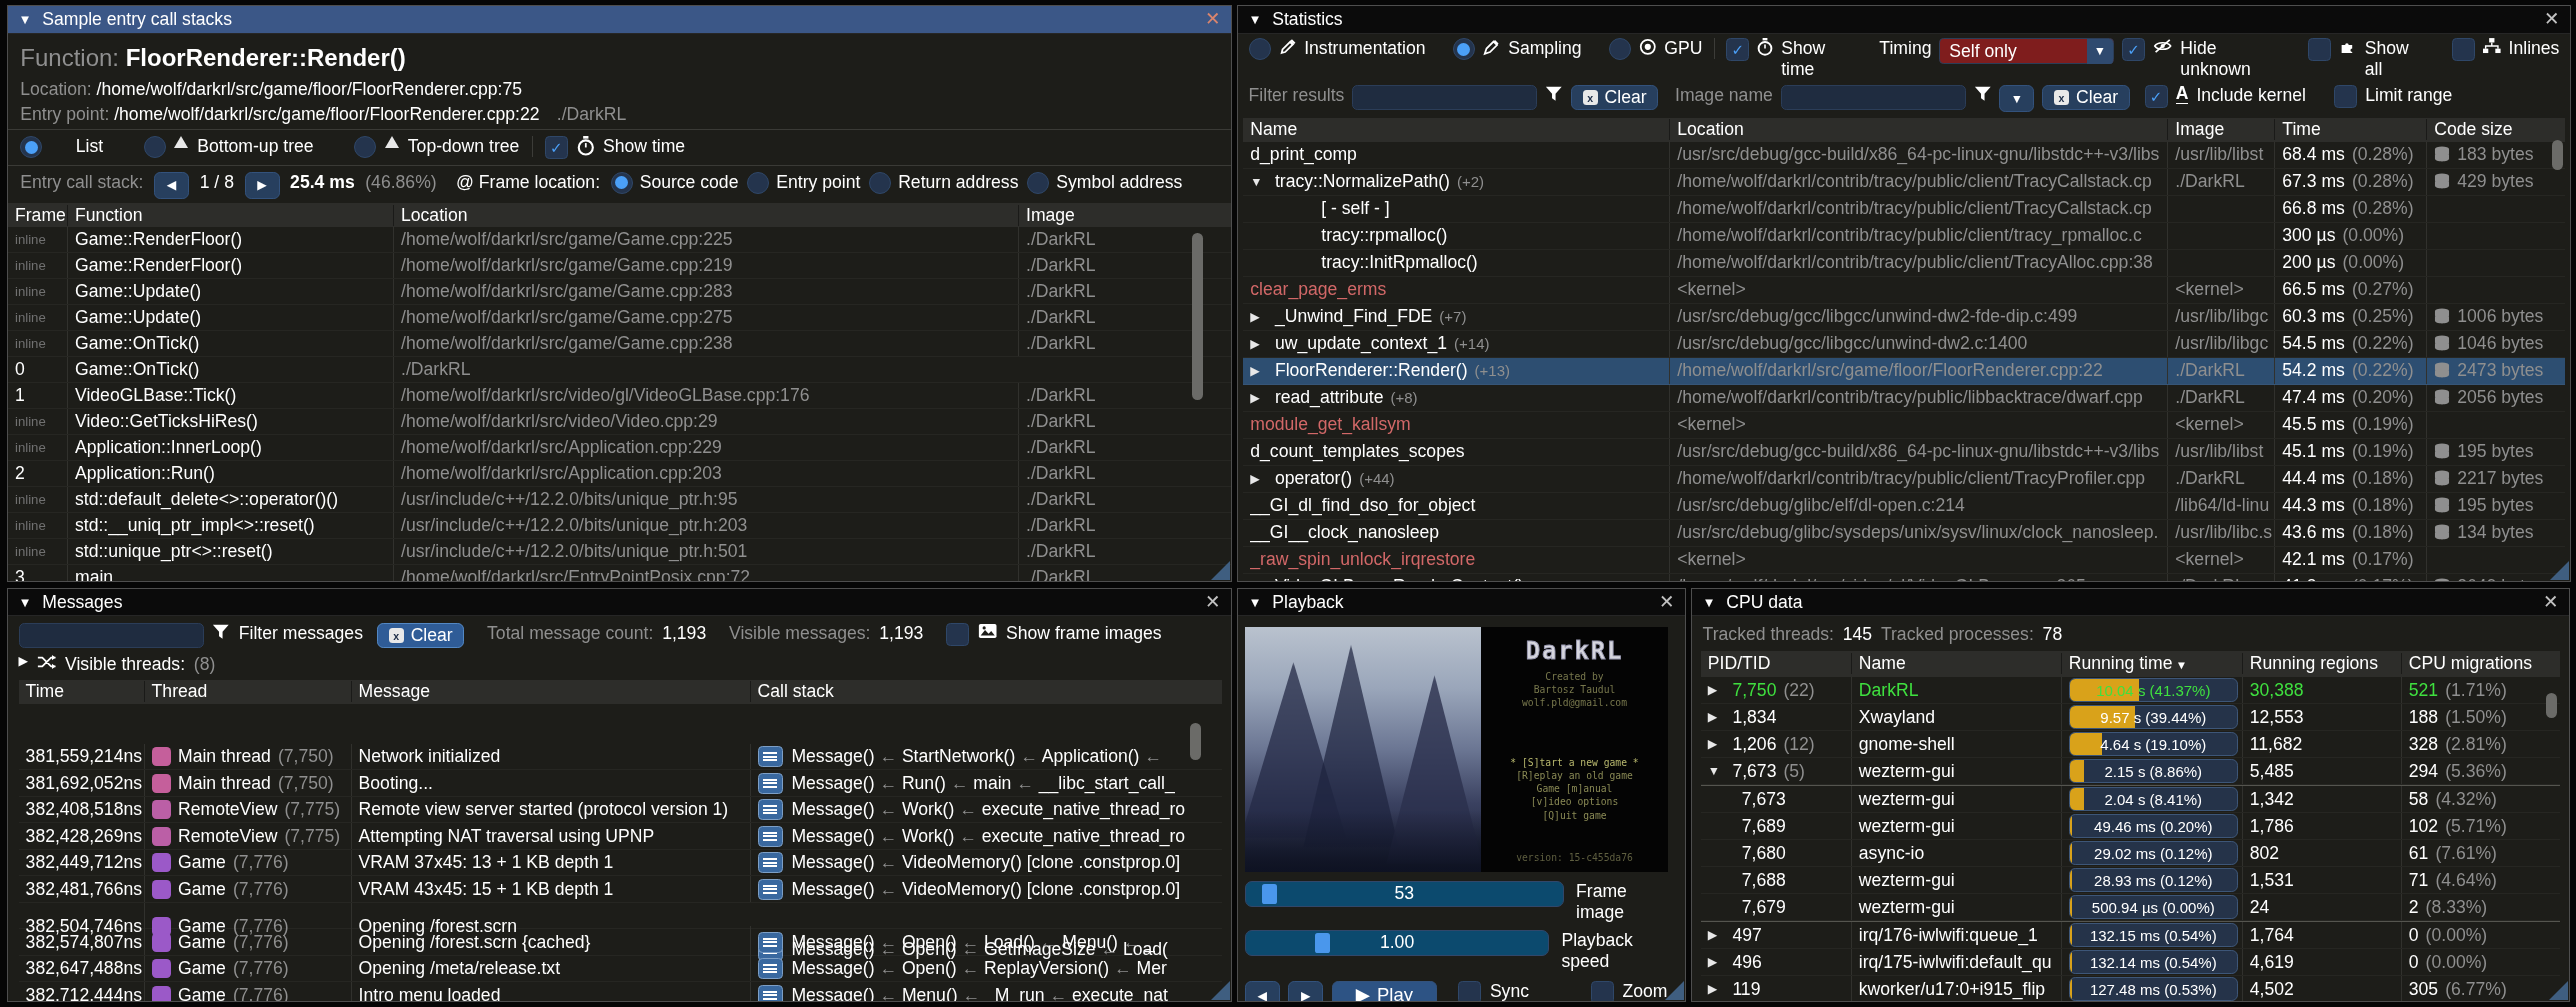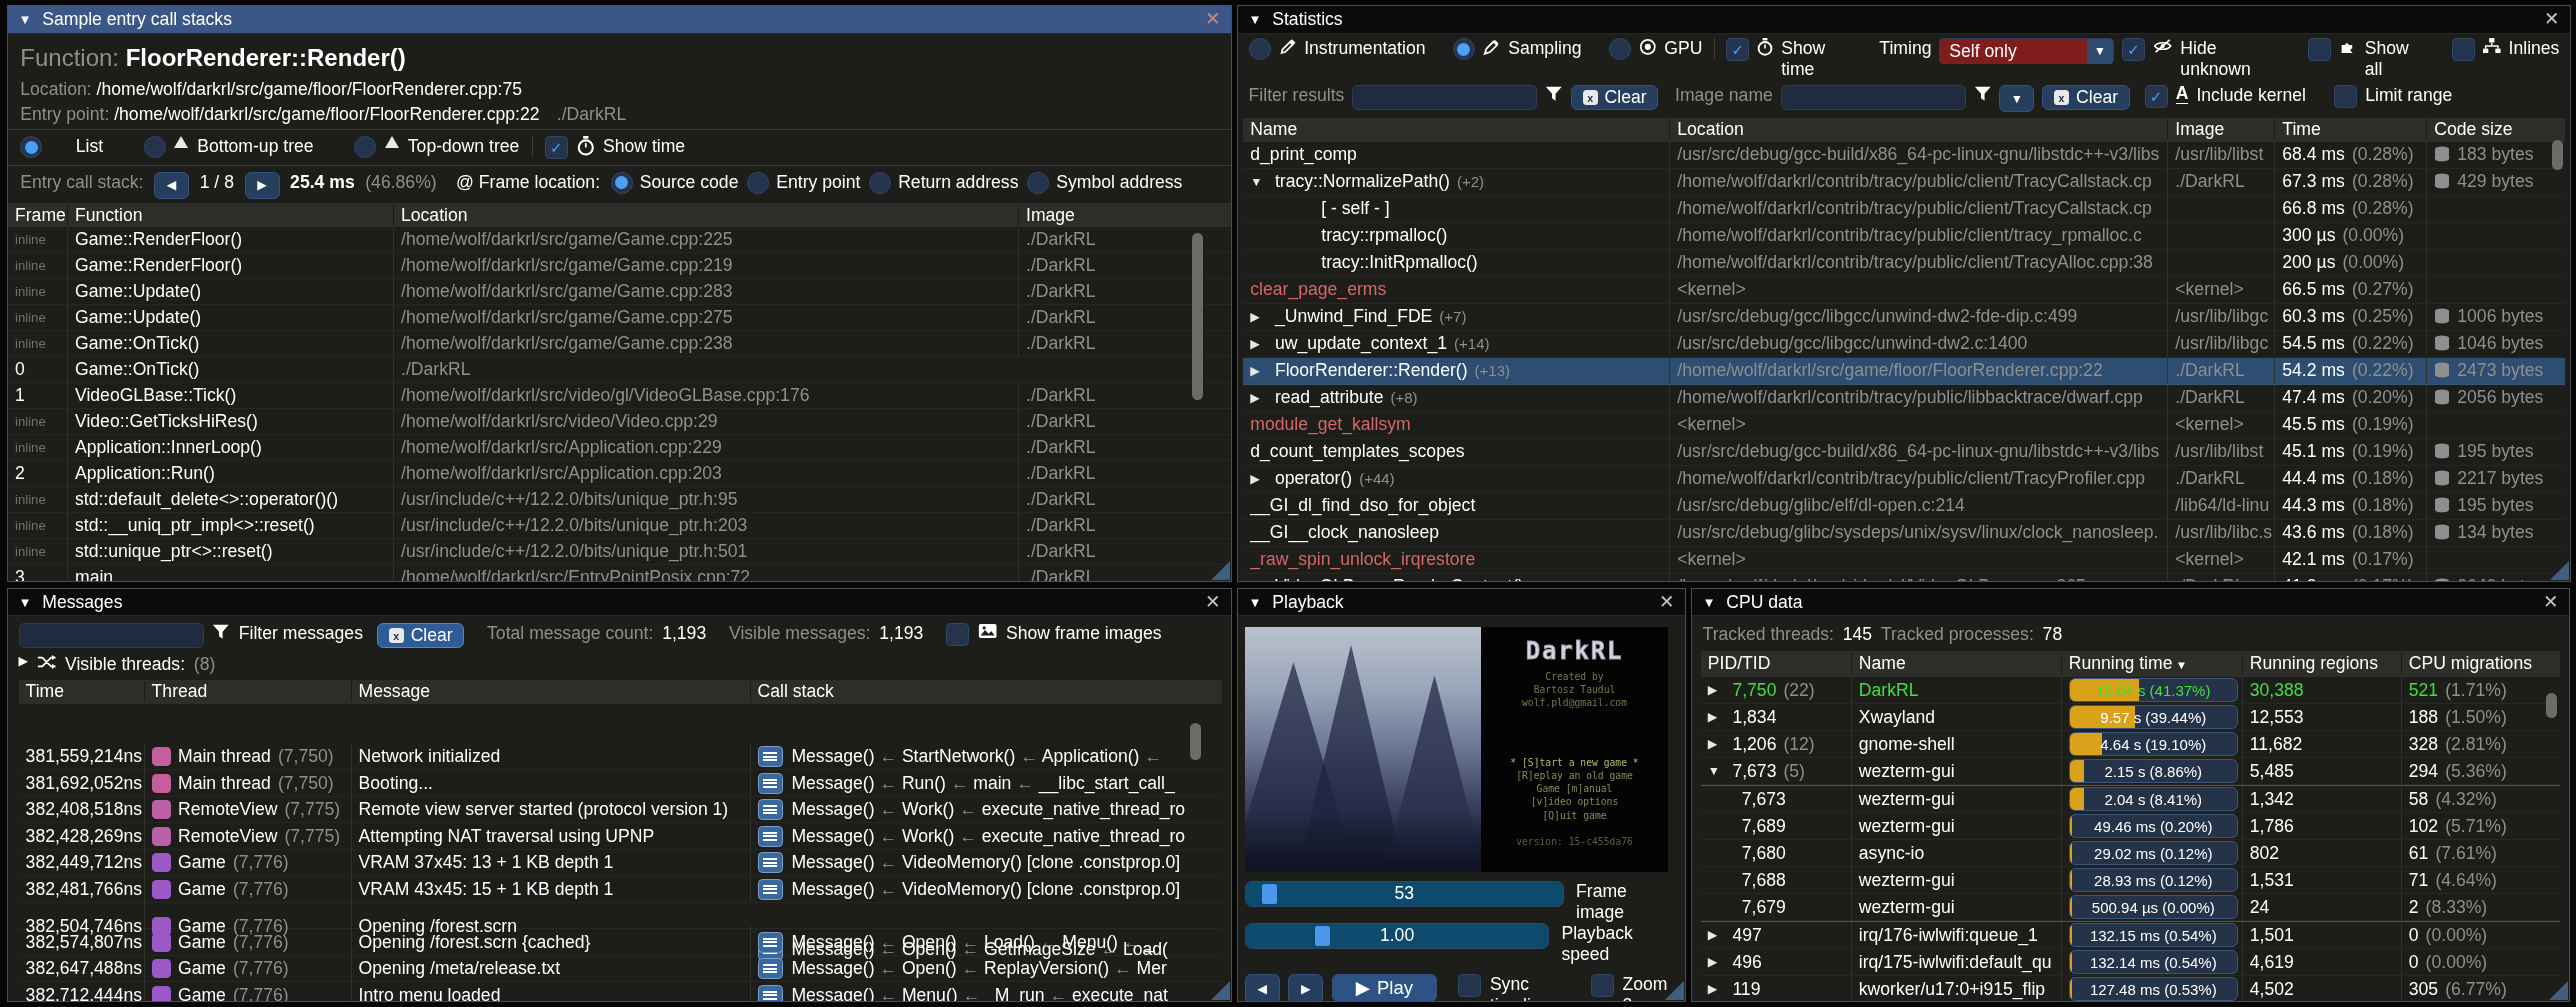--- a/index.html
+++ b/index.html
@@ -966,31 +966,31 @@
             <div>Bartosz Taudul</div>
             <div>wolf.pld@gmail.com</div>
           </div>
         <div style="margin-top:46px;" id="pb-menu">
             <div style="color: rgb(184, 184, 110);">* [S]tart a new game *</div>
             <div>[R]eplay an old game</div>
             <div>Game [m]anual</div>
             <div>[v]ideo options</div>
             <div>[Q]uit game</div>
           </div>
-        <div style="position:absolute;bottom:24px;width:100%;color:#5f5f40;">version: 15-c455da76</div>
+        <div style="position:absolute;bottom:8px;width:100%;color:#5f5f40;">version: 15-c455da76</div>
       </div>
     </div>
     <div class="pb-row" style="margin-top:8.8px;">
       <span class="slider">
         <span class="thumb" id="pb-thumb1" style="left: 5%;"></span>
         <span class="val">53</span>
       </span>
       <span>Frame image</span>
     </div>
-    <div class="pb-row" style="margin-top:0;">
+    <div class="pb-row" style="margin-top:7px;">
       <span class="slider">
         <span class="thumb" id="pb-thumb2" style="left: 23%;"></span>
         <span class="val">1.00</span>
       </span>
       <span>Playback speed</span>
     </div>
     <div class="pb-row" style="margin-top:8.8px;gap:8.8px;">
       <span class="navbtn" style="width:41px;height:28px;">◀</span>
       <span class="navbtn" style="width:41px;height:28px;">▶</span>
       <span class="btn" style="height:28px;padding:0 23px;background:#2d5384;font-size:18.5px;">
@@ -1191,21 +1191,21 @@
             <span class="arrow">▶</span>
             <span>497</span>
           </div>
           <div class="cell">irq/176-iwlwifi:queue_1</div>
           <div class="cell">
             <span class="bar">
               <span class="fill" style="width: 2.5px;"></span>
               <span class="btxt">132.15 ms (0.54%)</span>
             </span>
           </div>
-          <div class="cell">1,501</div>
+          <div class="cell">1,764</div>
           <div class="cell">
             <span>0</span>
             <span class="g">(0.00%)</span>
           </div>
         </div>
         <div class="trow cpu-grid" style="height: 26px;">
           <div class="cell">
             <span class="arrow">▶</span>
             <span>496</span>
           </div>

